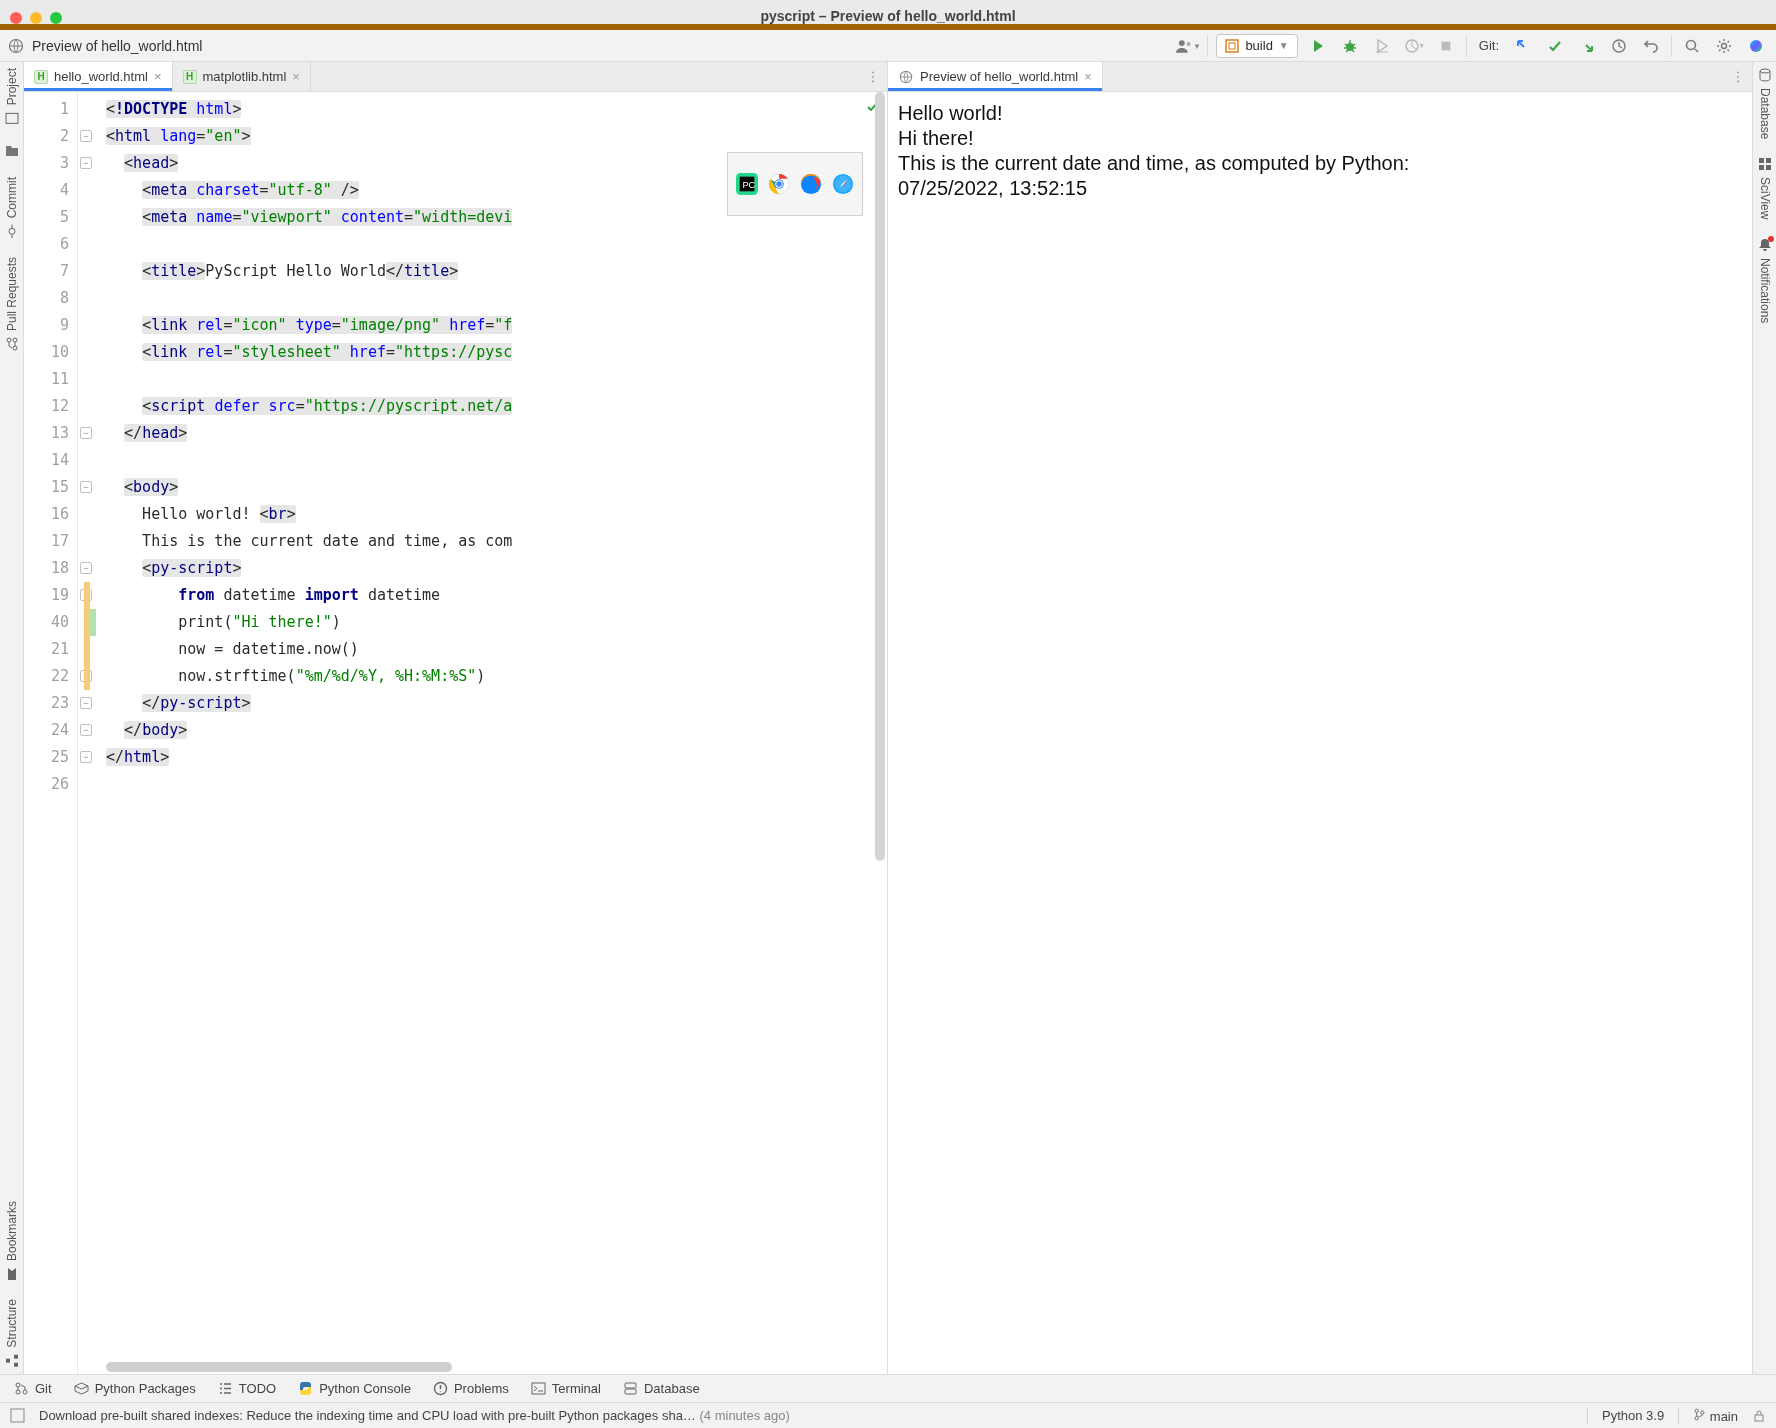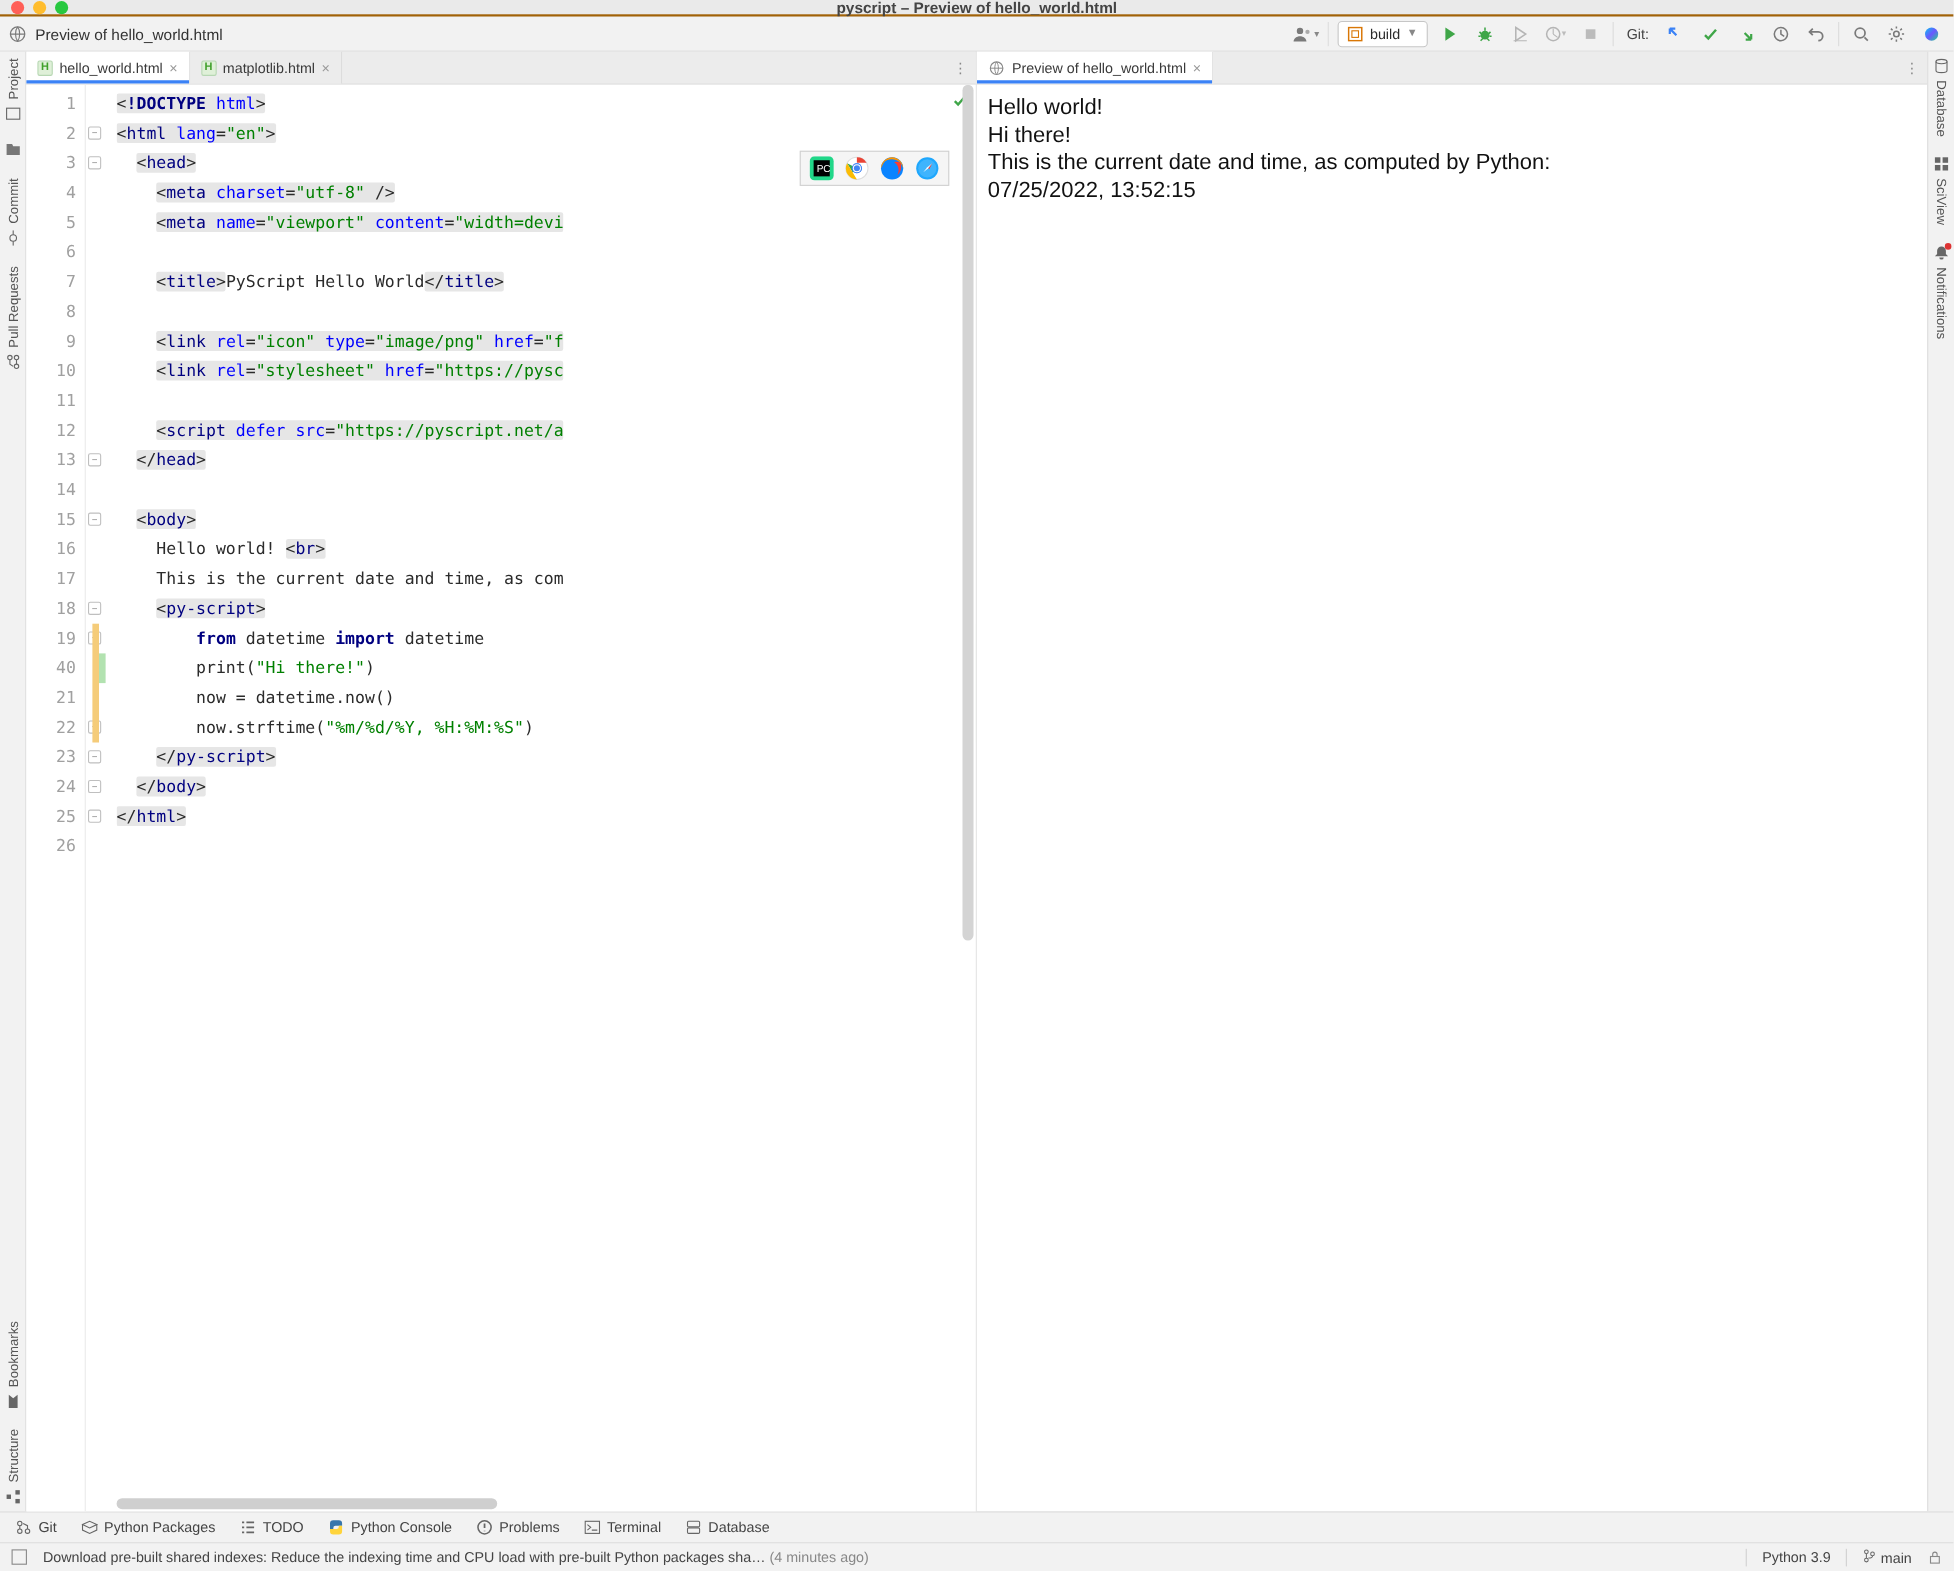--- a/index.html
+++ b/index.html
@@ -9,25 +9,25 @@
     font-size: 13px;
     color: #2b2b2b;
     background: #f2f2f2;
     overflow: hidden;
     user-select: none;
   }
   .root { display: flex; flex-direction: column; height: 100vh; }
 
   
   .title-bar {
-    height: 15px;
+    height: 30px;
     background: #eaeaea;
-    border-bottom: 2px solid #a16207;
+    border-bottom: 6px solid #a16207;
     display: flex;
-    align-items: center;
+    align-items: flex-end;
     padding: 0 10px;
     position: relative;
     flex-shrink: 0;
   }
   .traffic { display: flex; gap: 8px; }
   .traffic .dot { width: 12px; height: 12px; border-radius: 50%; }
   .dot.close { background: #ff5f57; }
   .dot.min   { background: #ffbd2e; }
   .dot.max   { background: #28c840; }
   .title-text {
@@ -105,21 +105,21 @@
   .code { position:absolute; left:82px; right:0; top:0; bottom:0; padding-top:4px; overflow:hidden; font: 15px/27px ui-monospace, "SF Mono", Menlo, monospace; white-space: pre; }
   .code .ln { height:27px; position:relative;}
   .code .hl-added { background: #daf5db; display:inline-block; position:absolute; inset:0; z-index:-1;}
   .code .caret-line { background: #fffae3; display:inline-block; position:absolute; inset:0; z-index:-1;}
   .tag-bg { background:#e6e6e6; border-radius:2px;margin-top:32px;}
   .tag { color:#000080; }
   .attr { color:#0000ff; }
   .str { color:#008000; }
   .kw { color:#000080; font-weight:600;}
   .inspection-icon { position:absolute; top:6px; right:6px; color:#3fa648; }
-  .browser-icons { position:absolute; top:60px; right:24px; background:#f2f2f2cc; border:1px solid #d0d0d0; border-radius:0; display:flex; gap:10px; padding:4px 8px; }
+  .browser-icons { position:absolute; top:60px; right:24px; background:#f2f2f2cc; border:1px solid #d0d0d0; border-radius:0; display:flex; gap:10px; padding:20px 8px; }
   .browser-icons .ic { width:22px; height:22px; }
   .editor-scrollbar-v { position:absolute; right:2px; top:0; width:10px; bottom:0; }
   .editor-scrollbar-v .thumb { position:absolute; left:0; right:0; top:0; height:60%; background:#d4d4d4; border-radius:5px;}
   .editor-scrollbar-h { position:absolute; left:82px; right:12px; bottom:2px; height:10px; }
   .editor-scrollbar-h .thumb { position:absolute; top:0; bottom:0; left:0; width:45%; background:#cfcfcf; border-radius:5px;}
 
   
   .preview-body { flex:1; background:#fff; overflow:auto; padding: 8px 10px; font-family: -apple-system, Arial; font-size: 20px; color:#111;}
   .preview-body p { margin: 2px 0; }
 

